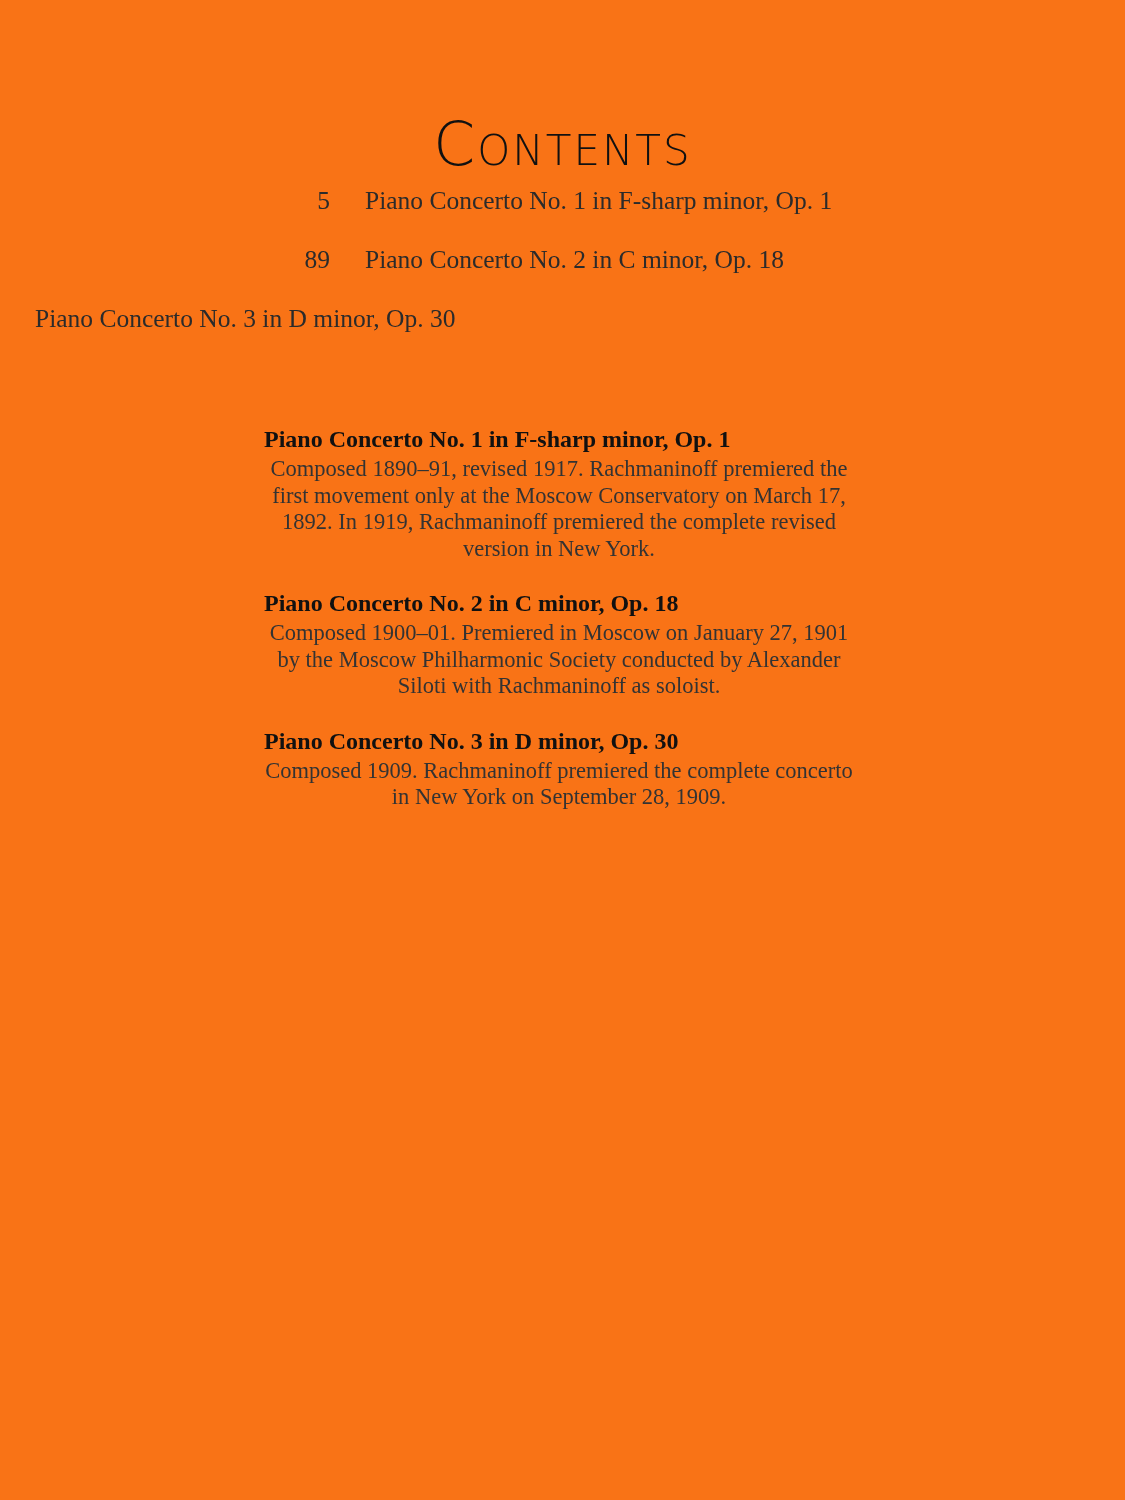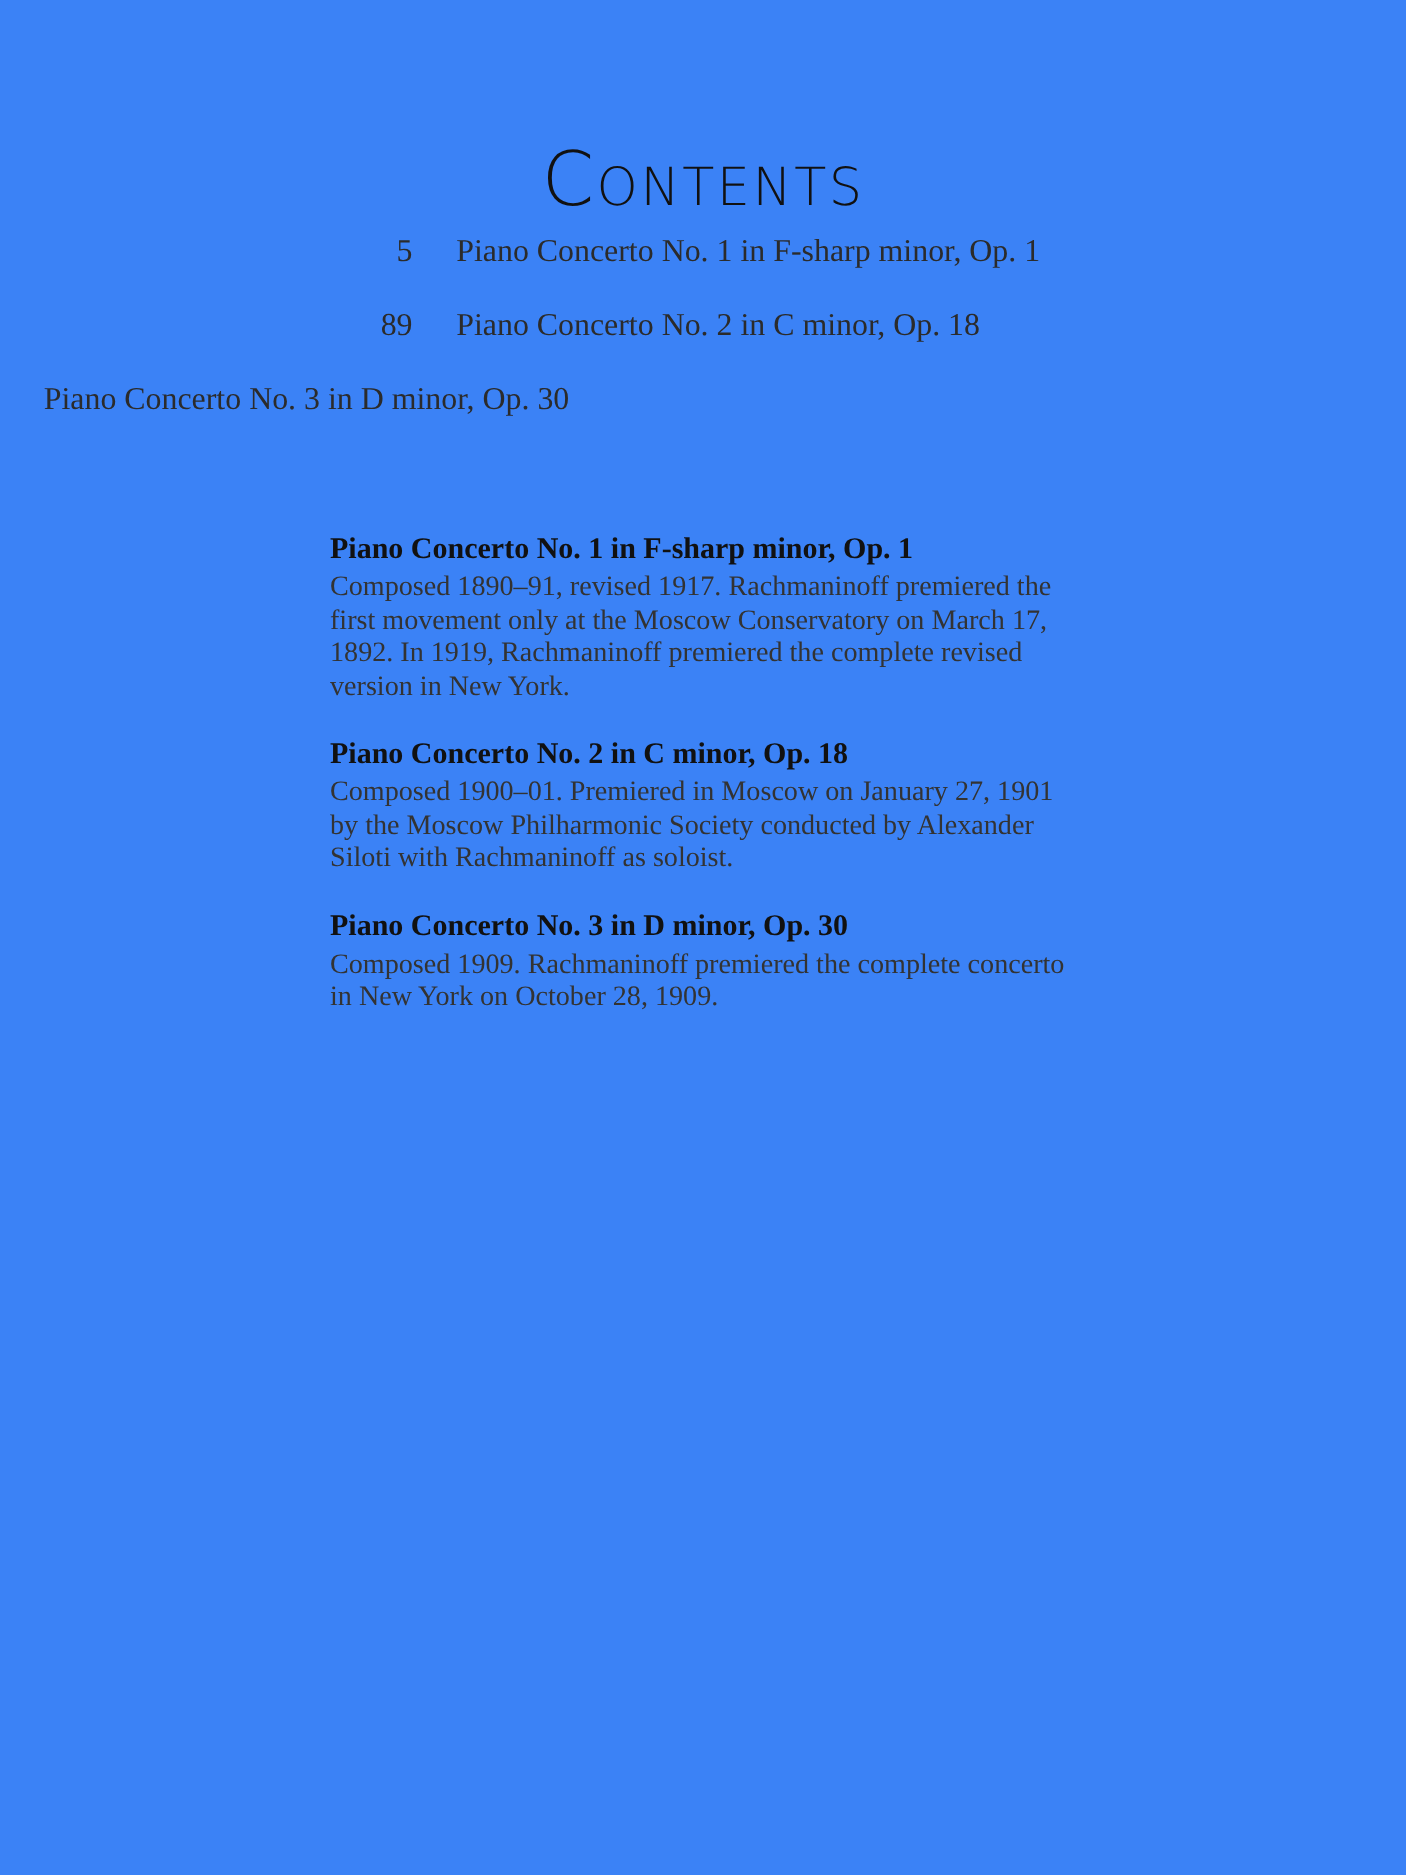--- a/index.html
+++ b/index.html
@@ -13,21 +13,21 @@
     height: 1500px;
     position: relative;
     font-family: "Liberation Serif", "DejaVu Serif", serif;
     color: #1a1a1a;
     overflow: hidden;
   }
 
   .page {
     position: absolute;
     inset: 0;
-    background: #3b82f6;
+    background: #f97316;
   }
 
   
   .page-title {
     position: absolute;
     top: 74px;
     left: 0;
     width: 1125px;
     text-align: center;
     font-family: "DejaVu Sans", "Liberation Sans", sans-serif;
@@ -93,20 +93,21 @@
     color: #111111;
     margin: 0 0 2px 0;
     white-space: nowrap;
   }
   .note-body {
     font-size: 22.5px;
     line-height: 26.5px;
     color: #333333;
     margin: 0;
     max-width: 590px;
+    text-align: center;
   }
 </style>
 </head>
 <body>
 
 <div class="page">
 
   <h1 class="page-title">Contents</h1>
 
   <div class="toc">
@@ -134,18 +135,18 @@
       <p class="note-body">Composed 1890–91, revised 1917. Rachmaninoff premiered the first movement only at the Moscow Conservatory on March 17, 1892. In 1919, Rachmaninoff premiered the complete revised version in New York.</p>
     </div>
 
     <div class="note-block">
       <h2 class="note-heading">Piano Concerto No. 2 in C minor, Op. 18</h2>
       <p class="note-body">Composed 1900–01. Premiered in Moscow on January 27, 1901 by the Moscow Philharmonic Society conducted by Alexander Siloti with Rachmaninoff as soloist.</p>
     </div>
 
     <div class="note-block">
       <h2 class="note-heading">Piano Concerto No. 3 in D minor, Op. 30</h2>
-      <p class="note-body">Composed 1909. Rachmaninoff premiered the complete concerto in New York on October 28, 1909.</p>
+      <p class="note-body">Composed 1909. Rachmaninoff premiered the complete concerto in New York on September 28, 1909.</p>
     </div>
 
   </div>
 
 </div>
 
 </body></html>

